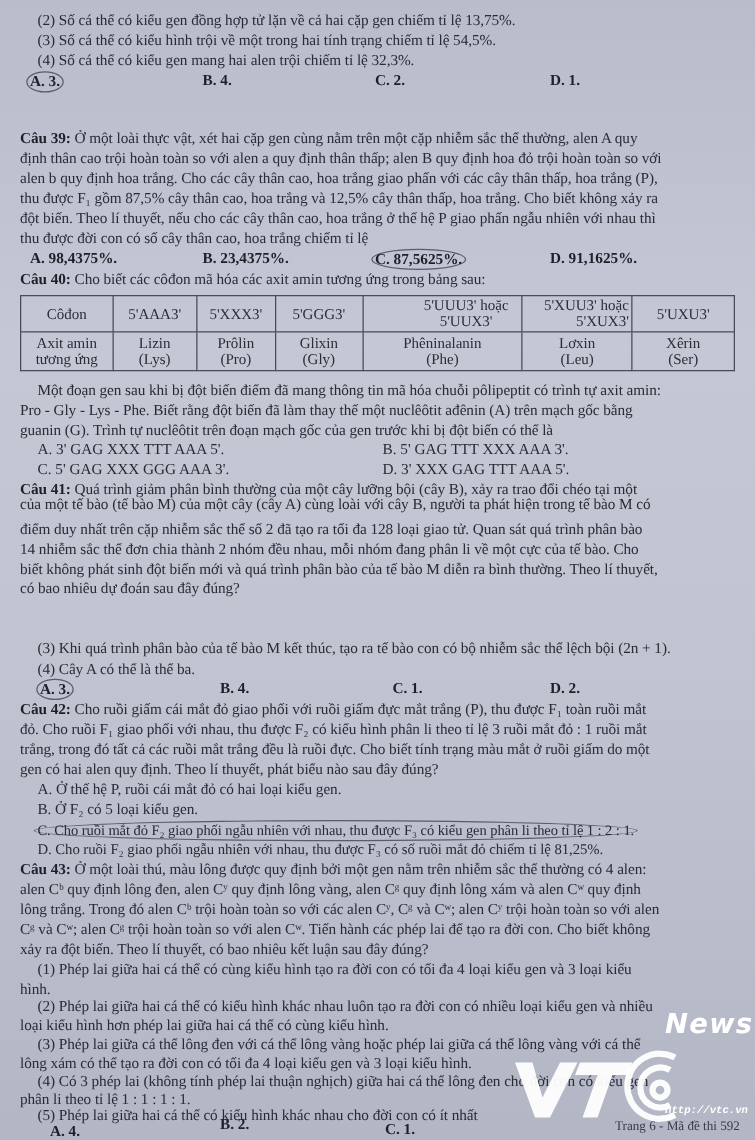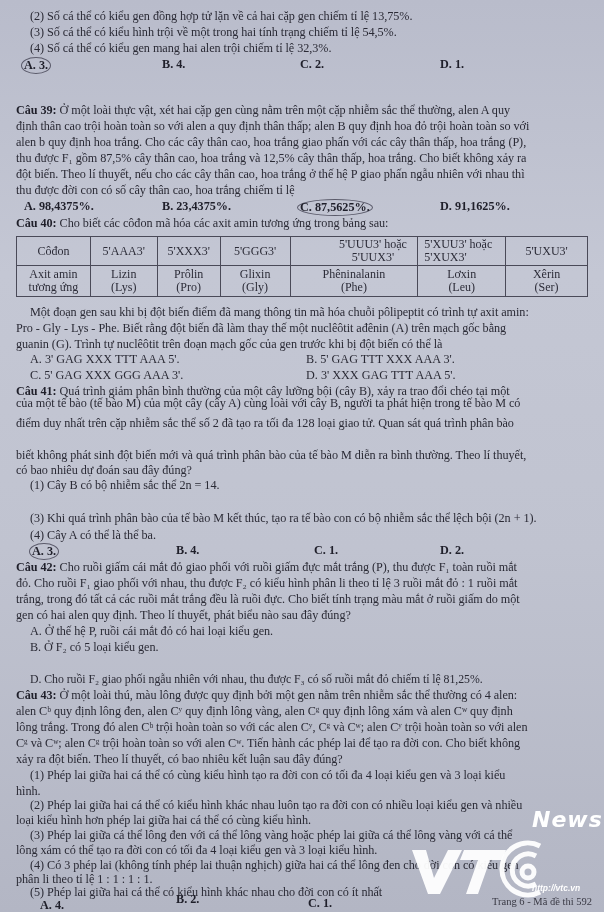--- a/index.html
+++ b/index.html
@@ -33,21 +33,21 @@
     .logo {
       position: absolute; left: 404px; top: 838px; width: 200px; height: 60px;
     }
     .news {
       position: absolute; left: 532px; top: 807px;
       font-family: "DejaVu Sans", sans-serif; font-weight: bold; font-style: italic;
       color: #ffffff; font-size: 22px; letter-spacing: 1px;
     }
     .url {
       position: absolute; left: 532px; top: 883px;
-      font-family: Liberation Sans, sans-serif; font-weight: bold; font-style: italic;
+      font-family: Liberation Mono, monospace; font-weight: bold; font-style: italic;
       color: #ffffff; font-size: 8.5px;
     }
     .footer {
       position: absolute; left: 492px; top: 896px; font-size: 10.5px; color: #3a3a45; white-space: nowrap;
     }
   </style>
 </head>
 <body>
 
 <div class="page">
@@ -83,21 +83,21 @@
         <col style="width:88px">
         <col style="width:82px">
     </colgroup>
     <tbody>
         <tr class="r1">
       <td>Côđon</td>
       <td>5'AAA3'</td>
       <td>5'XXX3'</td>
       <td>5'GGG3'</td>
       <td style="text-align:center;padding-left:40px">5'UUU3' hoặc 5'UUX3'</td>
-      <td style="text-align:left;padding-left:6px">5'XUU3' hoặc 5'XUX3'</td>
+      <td style="text-align:right;padding-left:6px">5'XUU3' hoặc 5'XUX3'</td>
       <td>5'UXU3'</td>
     </tr>
     <tr class="r2">
       <td>Axit amin tương ứng</td>
       <td>
             <div>Lizin</div>
             <div>(Lys)</div>
           </td>
       <td>
             <div>Prôlin</div>
@@ -127,36 +127,37 @@
   <div class="line" style="top:321px">Pro - Gly - Lys - Phe. Biết rằng đột biến đã làm thay thế một nuclêôtit ađênin (A) trên mạch gốc bằng</div>
   <div class="line" style="top:337px">guanin (G). Trình tự nuclêôtit trên đoạn mạch gốc của gen trước khi bị đột biến có thể là</div>
   <div class="opt" style="left:30px;top:352px">A. 3' GAG XXX TTT AAA 5'.</div>
   <div class="opt" style="left:306px;top:352px">B. 5' GAG TTT XXX AAA 3'.</div>
   <div class="opt" style="left:30px;top:368px">C. 5' GAG XXX GGG AAA 3'.</div>
   <div class="opt" style="left:306px;top:368px">D. 3' XXX GAG TTT AAA 5'.</div>
 
   <div class="line" style="top:384px"><span class="b">Câu 41:</span><span> Quá trình giảm phân bình thường của một cây lưỡng bội (cây B), xảy ra trao đổi chéo tại một</span></div>
   <div class="line" style="top:416px">điểm duy nhất trên cặp nhiễm sắc thể số 2 đã tạo ra tối đa 128 loại giao tử. Quan sát quá trình phân bào</div>
   <div class="line" style="top:396px">của một tế bào (tế bào M) của một cây (cây A) cùng loài với cây B, người ta phát hiện trong tế bào M có</div>
+  <div class="line" style="top:432px">14 nhiễm sắc thể đơn chia thành 2 nhóm đều nhau, mỗi nhóm đang phân li về một cực của tế bào. Cho</div>
   <div class="line" style="top:448px">biết không phát sinh đột biến mới và quá trình phân bào của tế bào M diễn ra bình thường. Theo lí thuyết,</div>
   <div class="line" style="top:463px">có bao nhiêu dự đoán sau đây đúng?</div>
-  <div class="line indent" style="top:478px">(1) Cây B có bộ nhiễm sắc thể 2n = 14.</div>
   <div class="line indent" style="top:511px">(3) Khi quá trình phân bào của tế bào M kết thúc, tạo ra tế bào con có bộ nhiễm sắc thể lệch bội (2n + 1).</div>
   <div class="line indent" style="top:528px">(4) Cây A có thể là thể ba.</div>
   <div class="opt" style="left:32px;top:543px"><span class="circled b">A. 3.</span></div>
   <div class="opt b" style="left:176px;top:543px">B. 4.</div>
   <div class="opt b" style="left:314px;top:543px">C. 1.</div>
   <div class="opt b" style="left:440px;top:543px">D. 2.</div>
 
   <div class="line" style="top:560px"><span class="b">Câu 42:</span><span> Cho ruồi giấm cái mắt đỏ giao phối với ruồi giấm đực mắt trắng (P), thu được F₁ toàn ruồi mắt</span></div>
   <div class="line" style="top:576px">đỏ. Cho ruồi F₁ giao phối với nhau, thu được F₂ có kiểu hình phân li theo tỉ lệ 3 ruồi mắt đỏ : 1 ruồi mắt</div>
   <div class="line" style="top:592px">trắng, trong đó tất cả các ruồi mắt trắng đều là ruồi đực. Cho biết tính trạng màu mắt ở ruồi giấm do một</div>
   <div class="line indent" style="top:624px">A. Ở thế hệ P, ruồi cái mắt đỏ có hai loại kiểu gen.</div>
   <div class="line" style="top:608px">gen có hai alen quy định. Theo lí thuyết, phát biểu nào sau đây đúng?</div>
   <div class="line indent" style="top:640px">B. Ở F₂ có 5 loại kiểu gen.</div>
+  <div class="line indent" style="top:656px;font-size:11.6px"><span class="circled">C. Cho ruồi mắt đỏ F₂ giao phối ngẫu nhiên với nhau, thu được F₃ có kiểu gen phân li theo tỉ lệ 1 : 2 : 1.</span></div>
   <div class="line indent" style="top:672px;font-size:11.8px">D. Cho ruồi F₂ giao phối ngẫu nhiên với nhau, thu được F₃ có số ruồi mắt đỏ chiếm tỉ lệ 81,25%.</div>
 
   <div class="line" style="top:688px"><span class="b">Câu 43:</span><span> Ở một loài thú, màu lông được quy định bởi một gen nằm trên nhiễm sắc thể thường có 4 alen:</span></div>
   <div class="line" style="top:704px">alen Cᵇ quy định lông đen, alen Cʸ quy định lông vàng, alen Cᵍ quy định lông xám và alen Cʷ quy định</div>
   <div class="line" style="top:720px">lông trắng. Trong đó alen Cᵇ trội hoàn toàn so với các alen Cʸ, Cᵍ và Cʷ; alen Cʸ trội hoàn toàn so với alen</div>
   <div class="line" style="top:736px">Cᵍ và Cʷ; alen Cᵍ trội hoàn toàn so với alen Cʷ. Tiến hành các phép lai để tạo ra đời con. Cho biết không</div>
   <div class="line" style="top:752px">xảy ra đột biến. Theo lí thuyết, có bao nhiêu kết luận sau đây đúng?</div>
   <div class="line indent" style="top:768px">(1) Phép lai giữa hai cá thể có cùng kiểu hình tạo ra đời con có tối đa 4 loại kiểu gen và 3 loại kiểu</div>
   <div class="line" style="top:784px">hình.</div>
   <div class="line indent" style="top:798px">(2) Phép lai giữa hai cá thể có kiểu hình khác nhau luôn tạo ra đời con có nhiều loại kiểu gen và nhiều</div>

